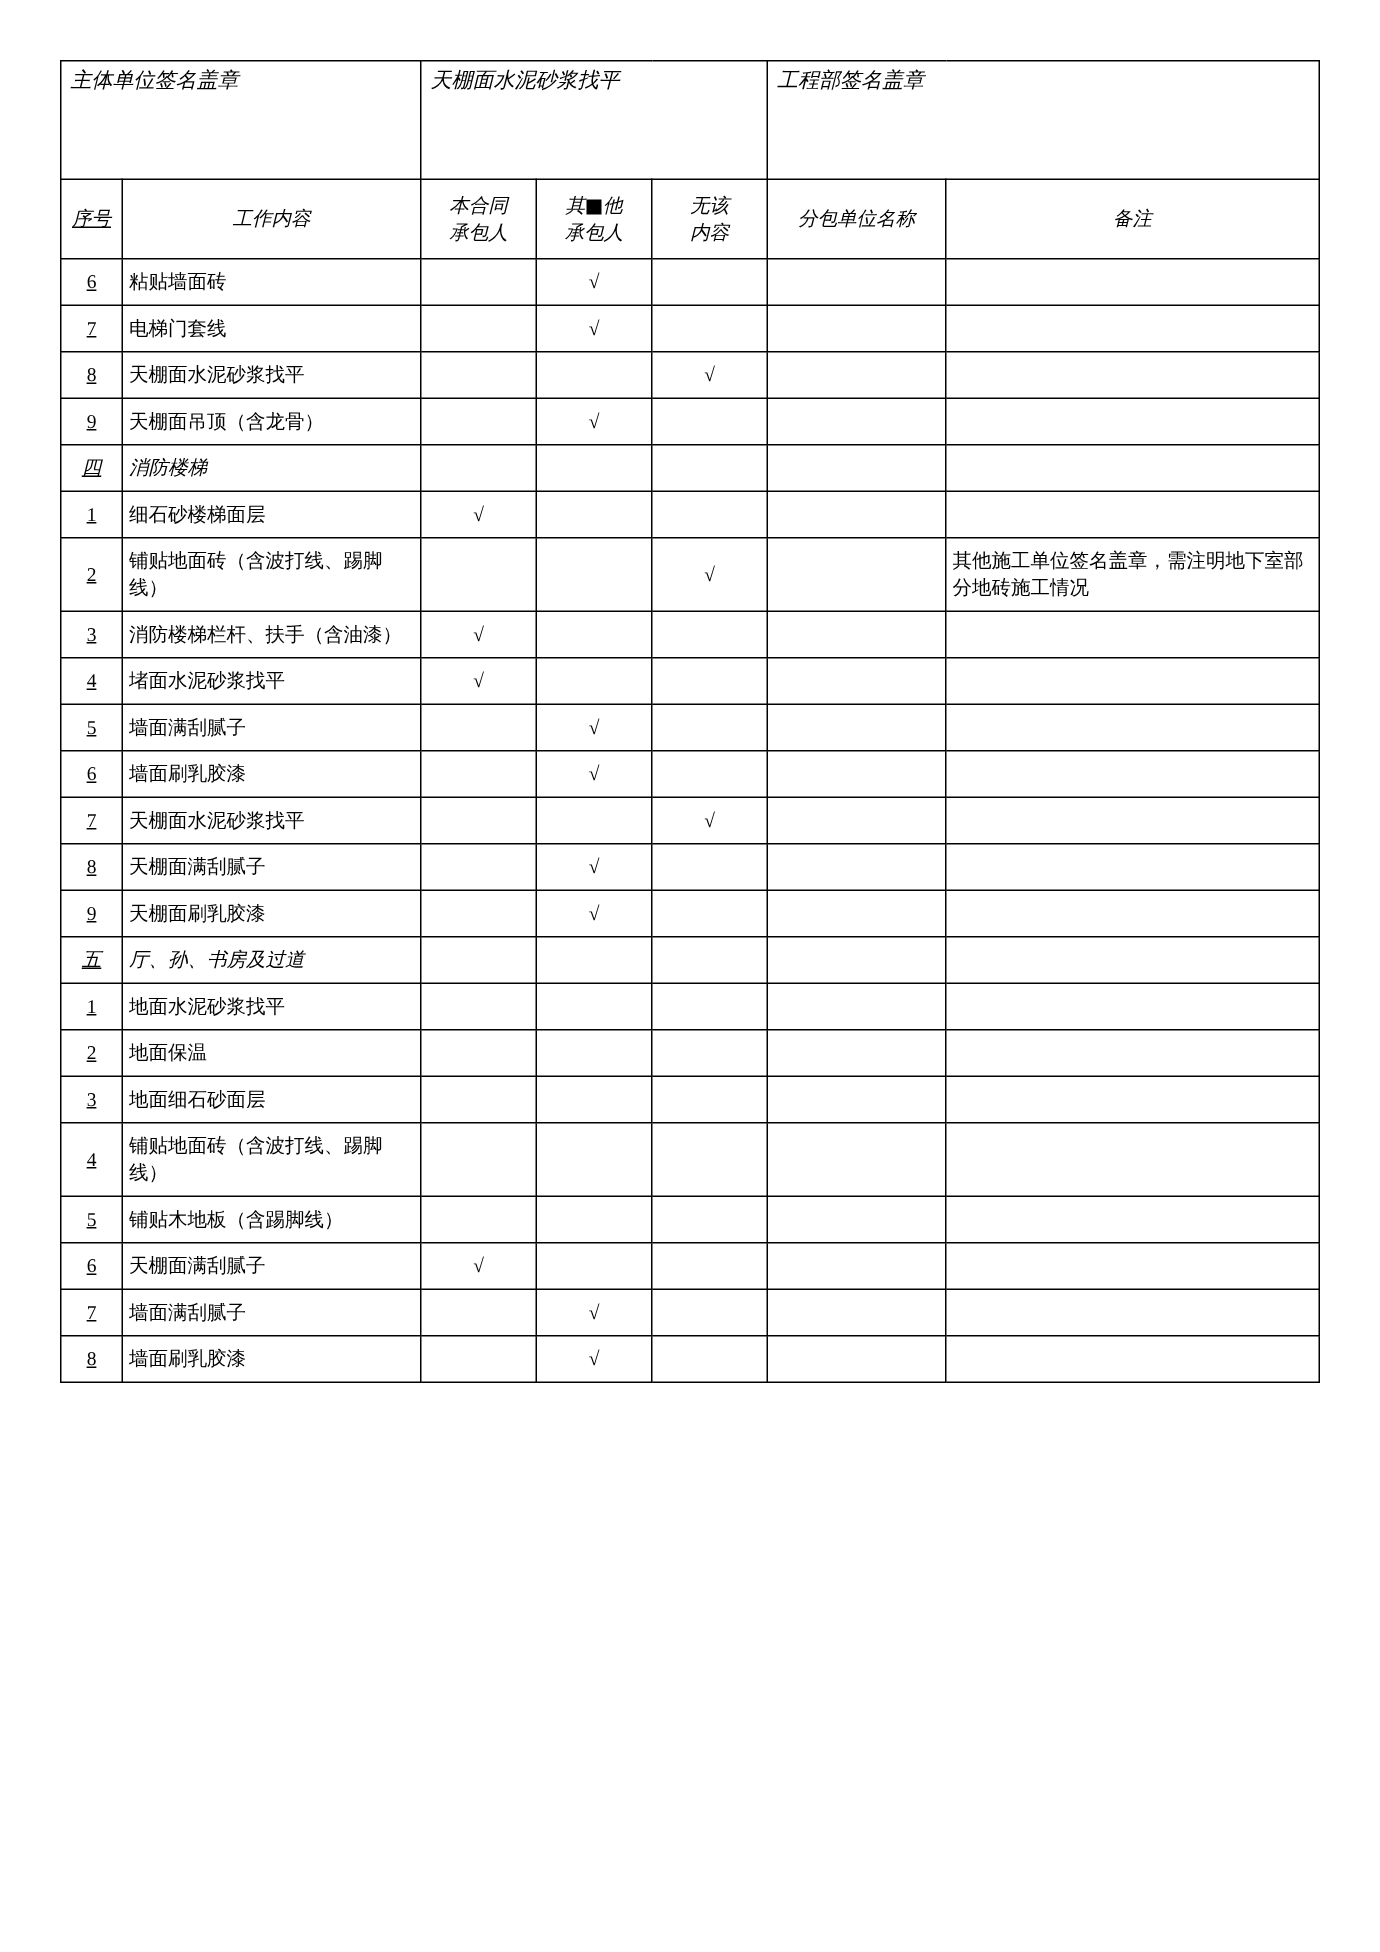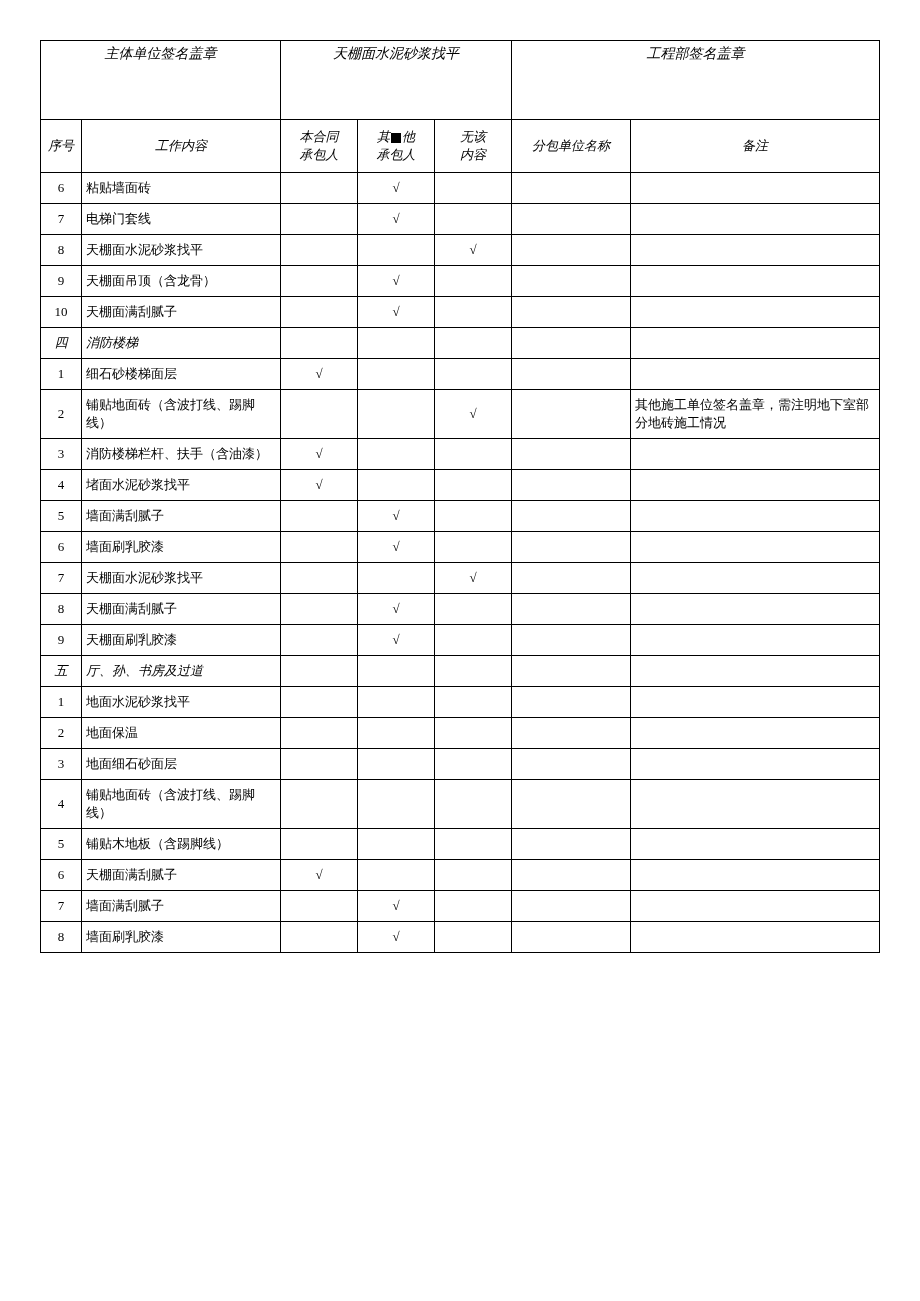--- a/index.html
+++ b/index.html
@@ -18,33 +18,32 @@
     td, th {
       border: 1px solid #000;
       padding: 6px 4px;
       font-size: 13px;
       vertical-align: middle;
     }
     .sig-row td {
       height: 70px;
       vertical-align: top;
       padding: 4px 6px;
-      text-align: center;
     }
     .sig-cell {
       font-style: italic;
       font-size: 14px;
     }
     .header-row td {
       text-align: center;
       font-style: italic;
       font-size: 13px;
       padding: 8px 2px;
     }
-    .col-seq { width: 32px; text-align: center; }
+    .col-seq { width: 32px; text-align: center; text-decoration: underline; }
     .col-work { width: 190px; font-family: Liberation Mono, monospace; }
     .col-contract { width: 68px; text-align: center; }
     .col-other { width: 68px; text-align: center; }
     .col-none { width: 68px; text-align: center; }
     .col-sub { width: 110px; }
     .col-remark { }
     .check { text-align: center; }
     .seq { text-align: center; }
     .section-row td {
       font-style: italic;
@@ -111,29 +110,20 @@
       </tr>
       <tr>
         <td class="seq col-seq">9</td>
         <td class="col-work">天棚面吊顶（含龙骨）</td>
         <td class="check col-contract"></td>
         <td class="check col-other">√</td>
         <td class="check col-none"></td>
         <td class="col-sub"></td>
         <td class="col-remark"></td>
       </tr>
-      <tr>
-        <td class="seq col-seq">10</td>
-        <td class="col-work">天棚面满刮腻子</td>
-        <td class="check col-contract"></td>
-        <td class="check col-other">√</td>
-        <td class="check col-none"></td>
-        <td class="col-sub"></td>
-        <td class="col-remark"></td>
-      </tr>
       <tr class="section-row">
         <td class="seq col-seq">四</td>
         <td class="col-work">消防楼梯</td>
         <td class="check col-contract"></td>
         <td class="check col-other"></td>
         <td class="check col-none"></td>
         <td class="col-sub"></td>
         <td class="col-remark"></td>
       </tr>
       <tr>

